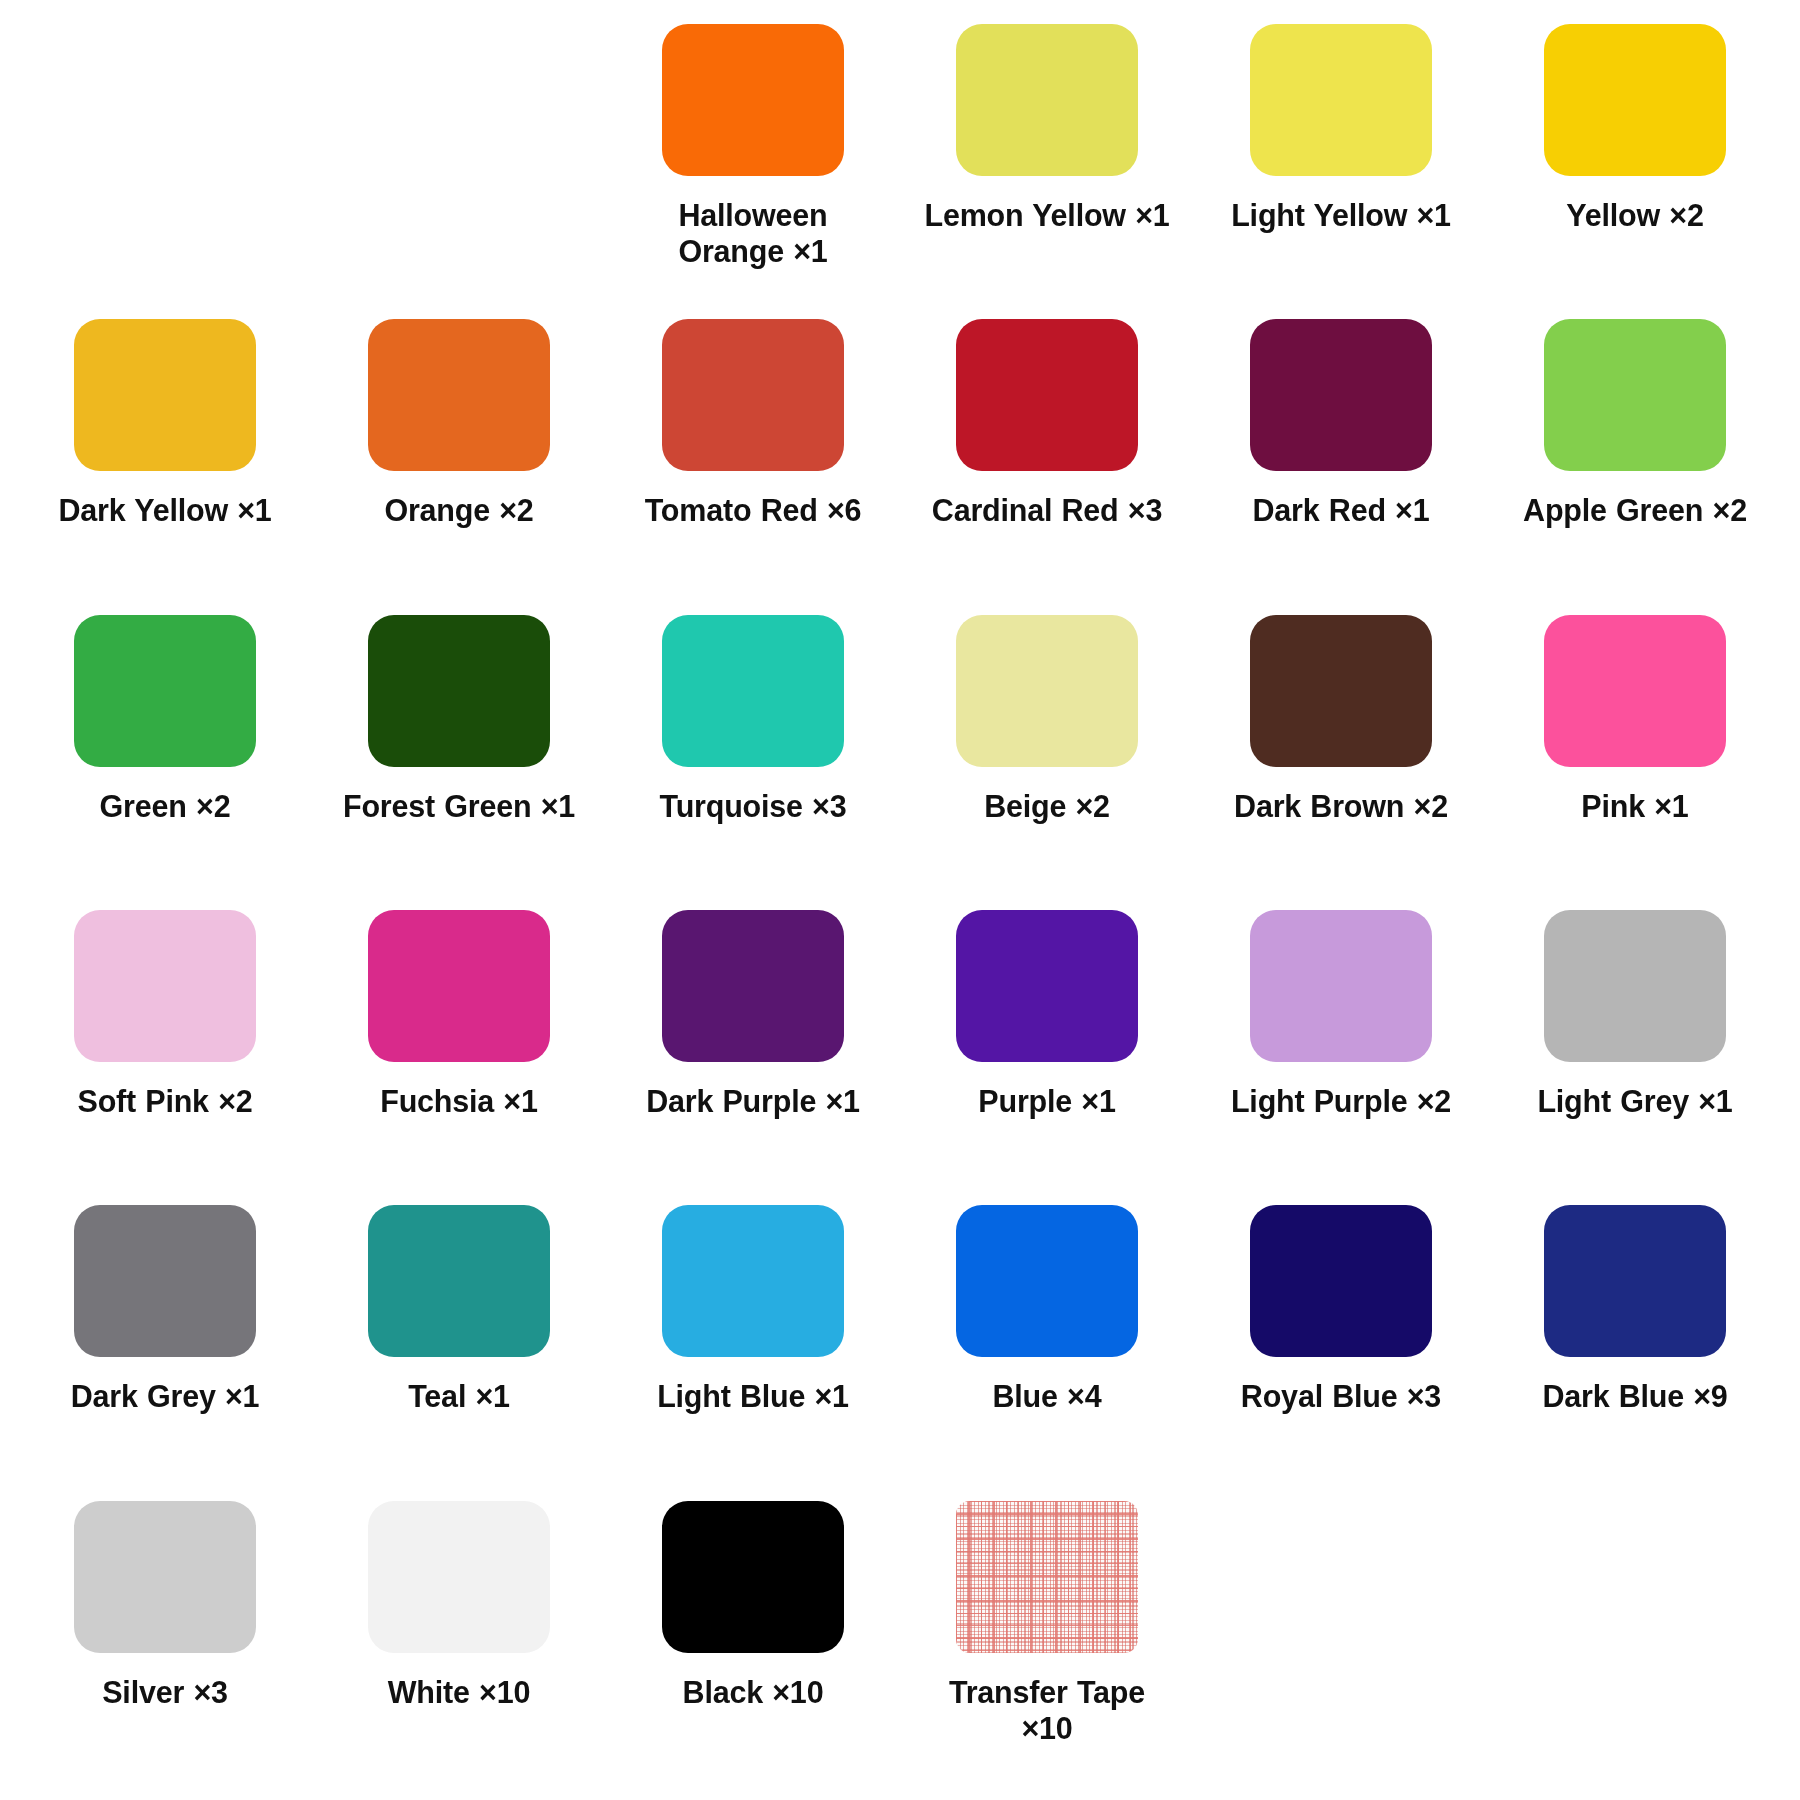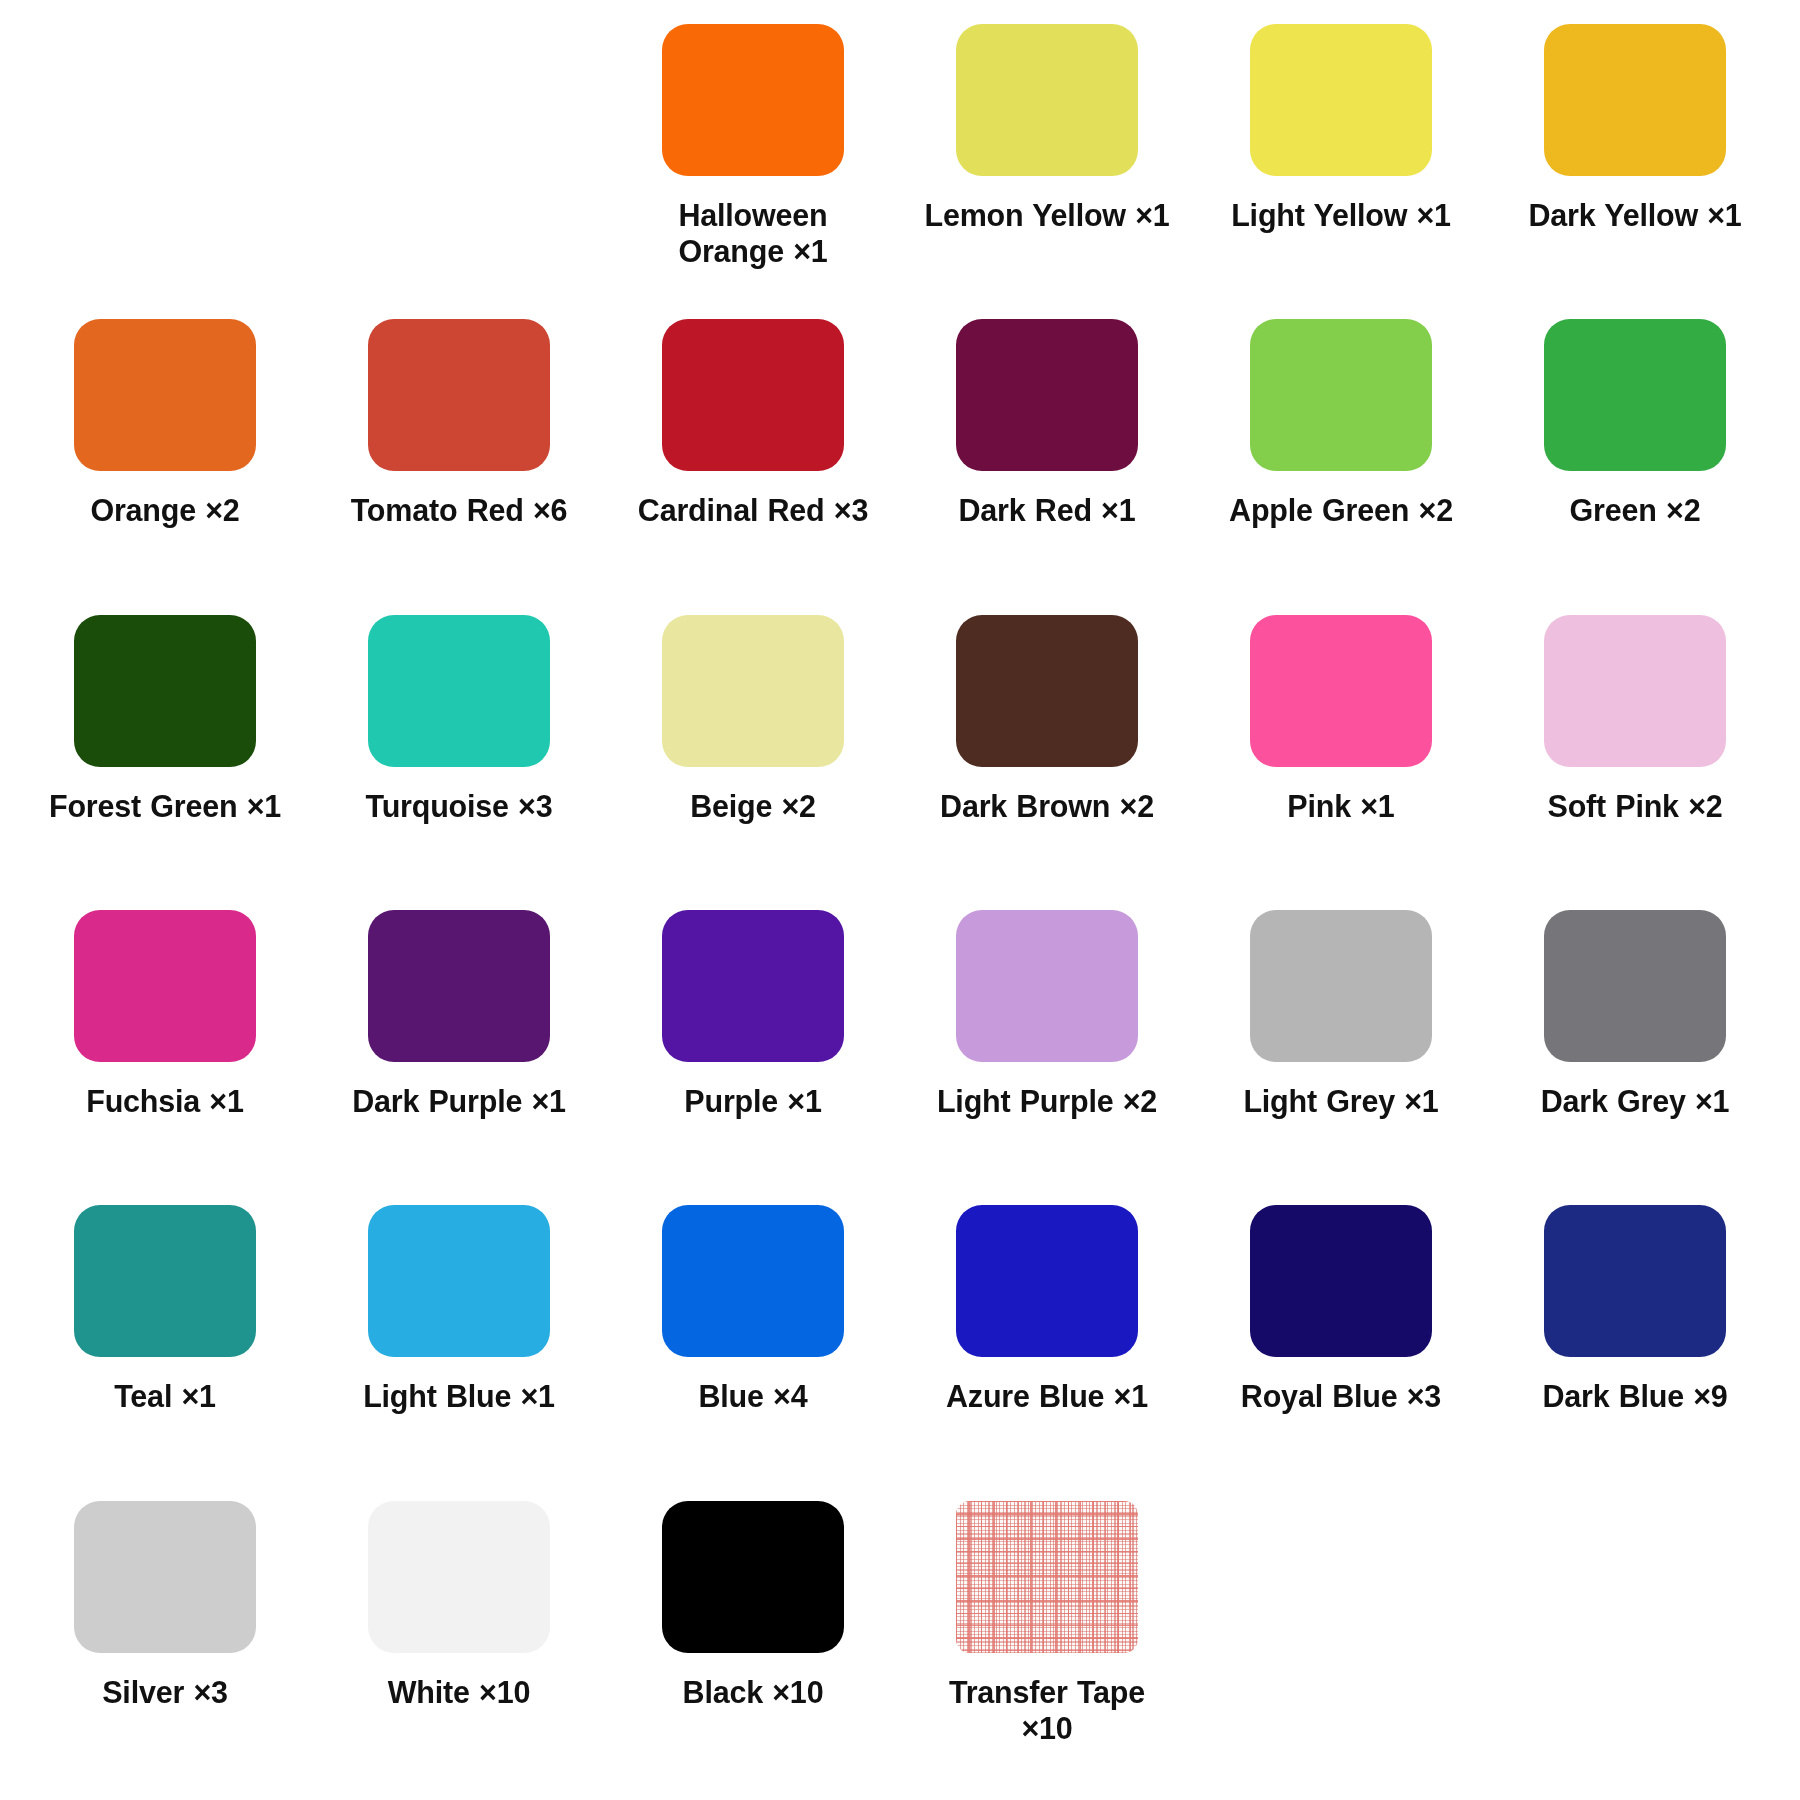--- a/index.html
+++ b/index.html
@@ -86,20 +86,24 @@
     </div>
     <div class="cell">
       <div class="swatch" style="background-color: rgb(226, 224, 90);"></div>
       <div class="label">Lemon Yellow ×1</div>
     </div>
     <div class="cell">
       <div class="swatch" style="background-color: rgb(238, 228, 77);"></div>
       <div class="label">Light Yellow ×1</div>
     </div>
     <div class="cell">
+      <div class="swatch" style="background-color: rgb(247, 207, 3);"></div>
+      <div class="label">Yellow ×2</div>
+    </div>
+    <div class="cell">
       <div class="swatch" style="background-color: rgb(238, 184, 31);"></div>
       <div class="label">Dark Yellow ×1</div>
     </div>
     <div class="cell">
       <div class="swatch" style="background-color: rgb(228, 103, 31);"></div>
       <div class="label">Orange ×2</div>
     </div>
     <div class="cell">
       <div class="swatch" style="background-color: rgb(205, 70, 52);"></div>
       <div class="label">Tomato Red ×6</div>
@@ -174,24 +178,20 @@
     </div>
     <div class="cell">
       <div class="swatch" style="background-color: rgb(39, 173, 225);"></div>
       <div class="label">Light Blue ×1</div>
     </div>
     <div class="cell">
       <div class="swatch" style="background-color: rgb(5, 102, 226);"></div>
       <div class="label">Blue ×4</div>
     </div>
     <div class="cell">
-      <div class="swatch" style="background-color: rgb(26, 24, 193);"></div>
-      <div class="label">Azure Blue ×1</div>
-    </div>
-    <div class="cell">
       <div class="swatch" style="background-color: rgb(21, 10, 104);"></div>
       <div class="label">Royal Blue ×3</div>
     </div>
     <div class="cell">
       <div class="swatch" style="background-color: rgb(29, 42, 131);"></div>
       <div class="label">Dark Blue ×9</div>
     </div>
     <div class="cell">
       <div class="swatch" style="background-color: rgb(205, 205, 205);"></div>
       <div class="label">Silver ×3</div>

